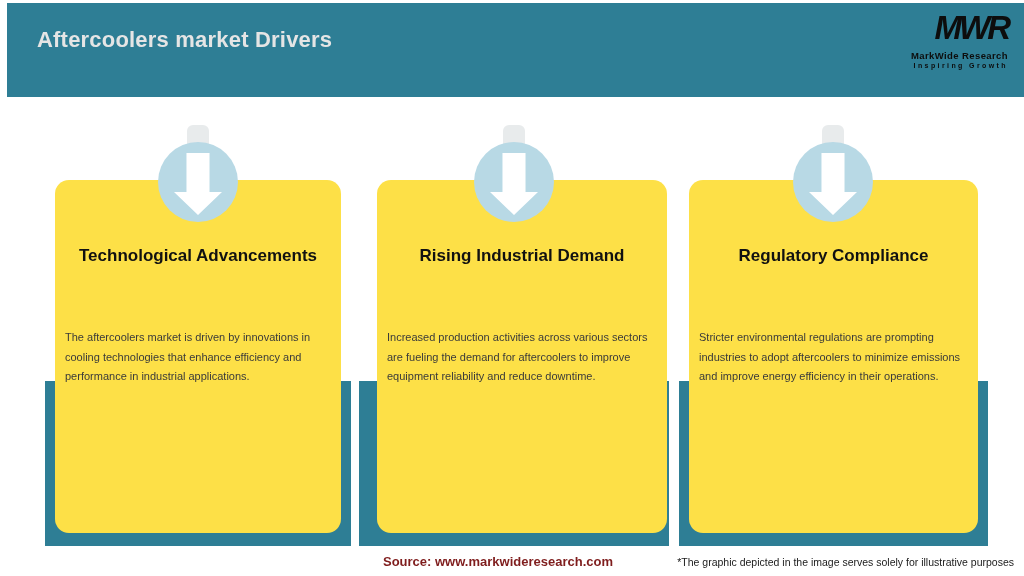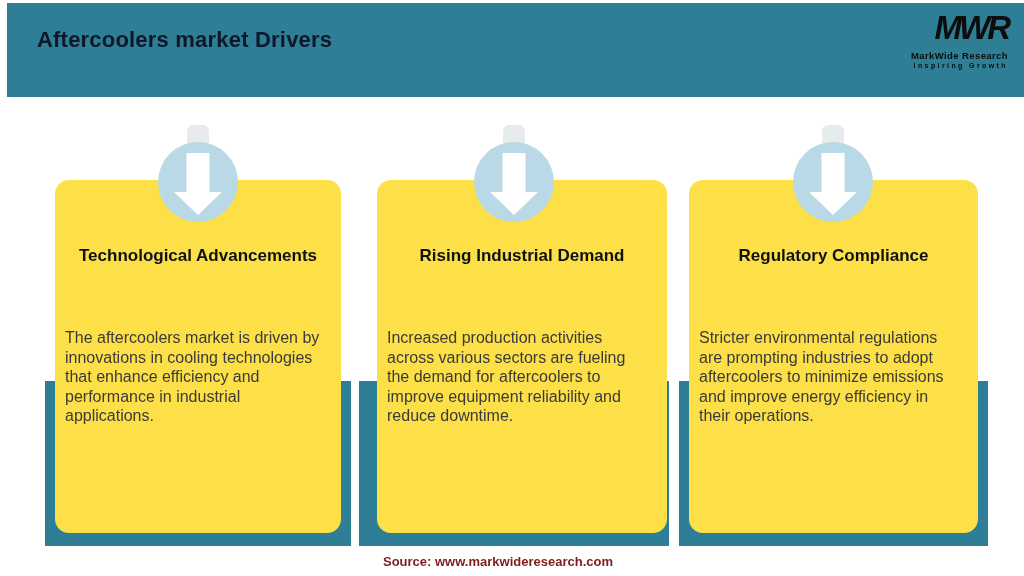--- a/index.html
+++ b/index.html
@@ -1,39 +1,39 @@
 <!DOCTYPE html>
 <html><head>
 <meta charset="utf-8">
 <style>
   html,body{margin:0;padding:0;background:#ffffff;}
   body{font-family:"Liberation Sans", sans-serif;}
   .canvas{position:relative;width:1024px;height:576px;background:#ffffff;overflow:hidden;}
 
   
   .header{position:absolute;left:7px;top:3px;width:1017px;height:94px;background:#2e7e95;}
-  .header-title{position:absolute;left:30px;top:24px;color:#0f172a;font-size:22px;font-weight:bold;letter-spacing:.2px;}
+  .header-title{position:absolute;left:30px;top:24px;color:#e5e5e5;font-size:22px;font-weight:bold;letter-spacing:.2px;}
   .logo{position:absolute;right:16px;top:8px;width:110px;text-align:right;color:#0d0d0d;}
   .logo-acronym{font-size:33px;font-weight:bold;font-style:italic;letter-spacing:-3px;line-height:34px;}
   .logo-name{font-size:9.5px;font-weight:bold;letter-spacing:.4px;margin-top:5px;}
   .logo-tagline{font-size:7px;font-weight:bold;letter-spacing:2.4px;margin-top:1px;}
 
   
   .tray{position:absolute;top:381px;height:165px;background:#2e7e95;z-index:1;}
   .tray.t1{left:45px;width:306px;}
   .tray.t2{left:359px;width:310px;}
   .tray.t3{left:679px;width:309px;}
 
   
   .card{position:absolute;top:180px;height:353px;background:#fde047;border-radius:14px;z-index:2;}
   .card.c1{left:55px;width:286px;}
   .card.c2{left:369px;width:290px;margin-left:8px;}
   .card.c3{left:689px;width:289px;}
   .card-title{position:absolute;top:66px;left:0;width:100%;text-align:center;font-size:17px;font-weight:bold;color:#111111;}
-  .card-body{position:absolute;top:148px;left:10px;right:16px;font-size:16px;line-height:19.5px;color:#3a3a3a;text-align:left;}
+  .card-body{position:absolute;top:148px;left:10px;right:16px;font-size:11px;line-height:19.5px;color:#3a3a3a;text-align:left;}
 
   
   .stub{position:absolute;top:125px;width:22px;height:24px;background:#e8ebec;border-radius:6px 6px 0 0;z-index:2;}
   .stub.s1{left:187px;}.stub.s2{left:503px;}.stub.s3{left:822px;}
 
   
   .circle{position:absolute;top:142px;width:80px;height:80px;border-radius:50%;background:#b8d9e5;z-index:3;}
   .circle.c1{left:158px;}.circle.c2{left:474px;}.circle.c3{left:793px;}
   .down-arrow{position:absolute;left:16px;top:11px;width:48px;height:62px;background:#ffffff;
     clip-path:polygon(26% 0, 74% 0, 74% 63%, 100% 63%, 50% 100%, 0 63%, 26% 63%);}
@@ -81,14 +81,15 @@
     <div class="down-arrow"></div>
   </div>
   <div class="circle c2">
     <div class="down-arrow"></div>
   </div>
   <div class="circle c3">
     <div class="down-arrow"></div>
   </div>
 
   <div class="source">Source: www.markwideresearch.com</div>
+  <div class="disclaimer">*The graphic depicted in the image serves solely for illustrative purposes</div>
 
 </div>
 
 </body></html>

